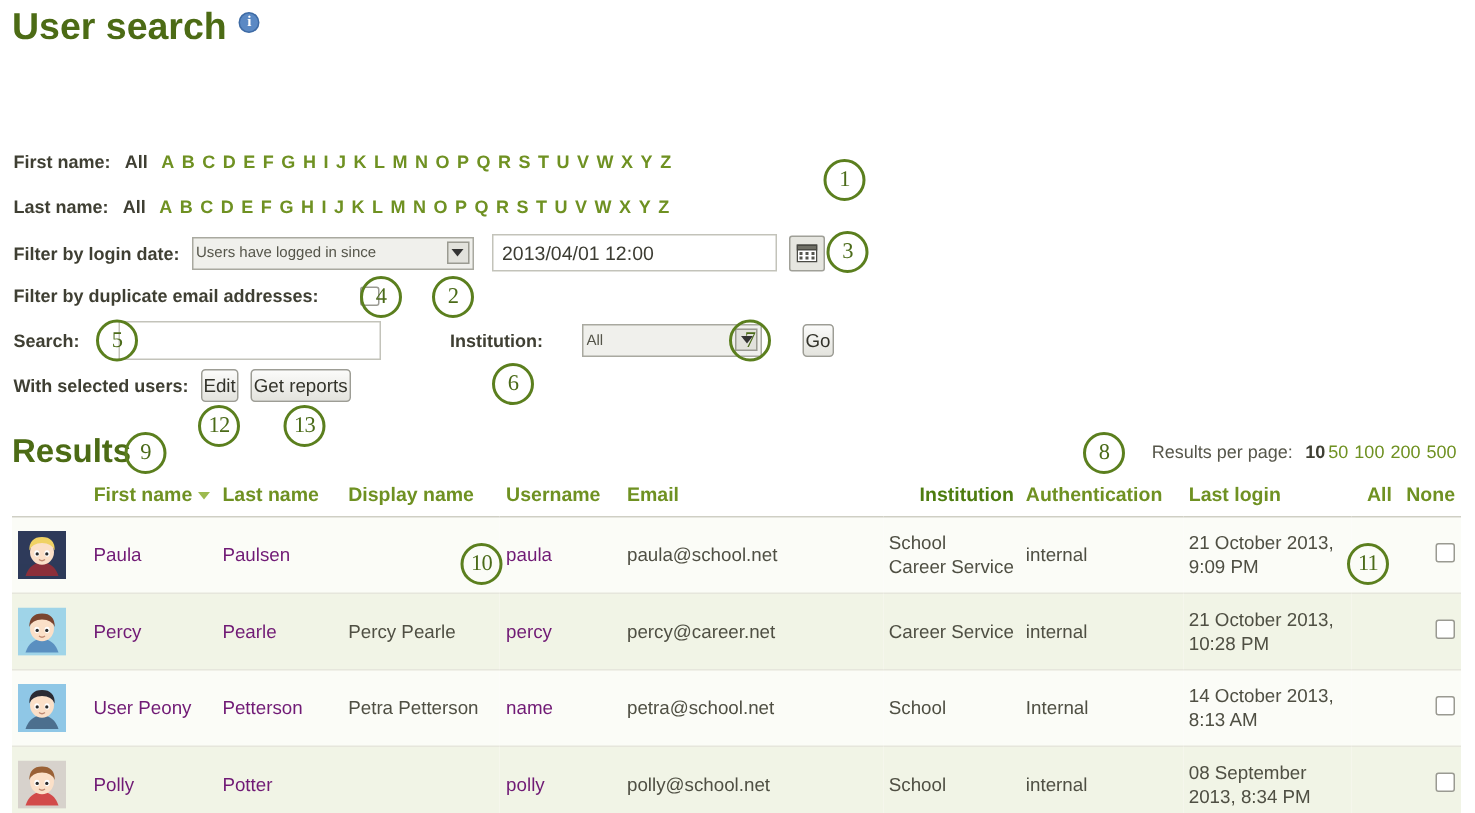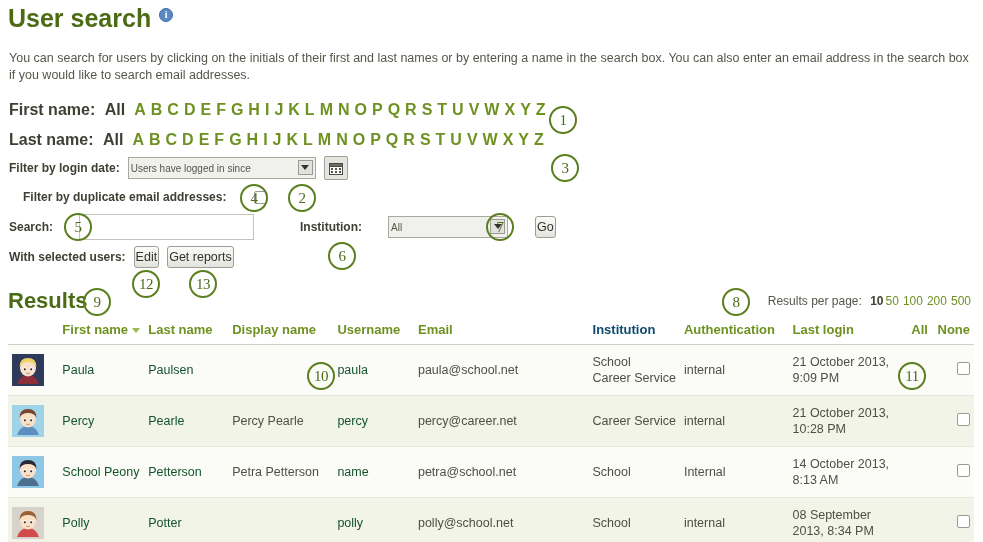--- a/index.html
+++ b/index.html
@@ -50,21 +50,21 @@
     line-height:1;
     box-sizing:border-box;
   }
 
   .intro{
     position:absolute;left:9px;top:50px;width:960px;
     font-size:12.5px;line-height:17px;color:#56564a;
   }
 
   
-  .alpha-row{position:absolute;left:9px;display:flex;align-items:flex-start;font-size:16px;}
+  .alpha-row{position:absolute;left:9px;display:flex;align-items:flex-start;font-size:12px;}
   .alpha-row .lbl{font-weight:bold;color:#3f3f33;margin-right:7px;}
   .alpha-row .all{font-weight:bold;color:#3f3f33;margin-right:4px;}
   .alpha-row a{color:#6f9122;text-decoration:none;font-weight:bold;padding:0 2.5px;}
 
   
   .frow{position:absolute;display:flex;align-items:center;}
   .flabel{font-weight:bold;color:#3f3f33;font-size:12px;}
 
   select.sel{
     font-family:Liberation Sans, sans-serif;
@@ -153,54 +153,53 @@
   table.res thead th{
     text-align:left;
     font-size:13px;
     font-weight:bold;
     color:#6f9122;
     padding:2px 4px 7px 4px;
     border-bottom:1px solid #cfcfc4;
     white-space:nowrap;
     vertical-align:bottom;
   }
-  table.res thead th.inst{color:#0c4a6e;}
+  table.res thead th.inst{color:#4d7c0f;text-align:right;}
   table.res thead th.sel-col{text-align:right;}
   table.res thead th.sel-col a{color:#6f9122;text-decoration:none;padding-left:6px;}
   .sortarrow{
     display:inline-block;width:0;height:0;margin-left:4px;
     border-left:4px solid transparent;border-right:4px solid transparent;
     border-top:5px solid #9dba4f;vertical-align:middle;
   }
   table.res tbody td{
     padding:9px 4px;
     color:#4f4f43;
     vertical-align:middle;
     border-bottom:1px solid #e6e6dc;
   }
   table.res tbody tr.odd td{background:#fbfcf7;}
   table.res tbody tr.even td{background:#f1f4e6;}
-  table.res tbody td a{color:#14532d;text-decoration:none;}
+  table.res tbody td a{color:#701a75;text-decoration:none;}
   td.avatar-cell{width:38px;padding:5px 4px 5px 8px;}
   td.sel-cell{text-align:right;padding-right:14px;}
 
   
   .av{width:32px;height:32px;position:relative;overflow:hidden;display:block;}
 </style>
 </head>
 <body>
 
 <div class="page">
 
   <div class="title-wrap">
     <h1>User search</h1>
     <span class="info-icon">i</span>
   </div>
 
-  <div class="intro">You can search for users by clicking on the initials of their first and last names or by entering a name in the search box. You can also enter an email address in the search box if you would like to search email addresses.</div>
 
   <div class="alpha-row" id="row-first" style="top:101px;">
     <span class="lbl">First name:</span>
     <a class="all" href="#">All</a>
     <span class="letters"><a href="#">A</a><a href="#">B</a><a href="#">C</a><a href="#">D</a><a href="#">E</a><a href="#">F</a><a href="#">G</a><a href="#">H</a><a href="#">I</a><a href="#">J</a><a href="#">K</a><a href="#">L</a><a href="#">M</a><a href="#">N</a><a href="#">O</a><a href="#">P</a><a href="#">Q</a><a href="#">R</a><a href="#">S</a><a href="#">T</a><a href="#">U</a><a href="#">V</a><a href="#">W</a><a href="#">X</a><a href="#">Y</a><a href="#">Z</a></span>
   </div>
 
   <div class="alpha-row" id="row-last" style="top:131px;">
     <span class="lbl">Last name:</span>
     <a class="all" href="#">All</a>
@@ -210,35 +209,36 @@
   <div class="frow" style="left:9px;top:156px;">
     <span class="flabel" style="margin-right:8px;">Filter by login date:</span>
     <span class="selwrap">
       <select class="sel" style="width:188px;">
         <option>Users have logged in since</option>
       </select>
       <span class="arrow">
           <i></i>
         </span>
     </span>
+    <input class="txt" style="width: 190px; margin-left: 12px;" value="2013/04/01 12:00">
     <span class="calbtn" style="margin-left:8px;">
       <svg class="calico" viewBox="0 0 14 13">
         <rect x="0.5" y="1.5" width="13" height="11" fill="#fff" stroke="#4a4a44"></rect>
         <rect x="0.5" y="1.5" width="13" height="3" fill="#6f6f66" stroke="#4a4a44"></rect>
         <rect x="2" y="6" width="2" height="2" fill="#55554e"></rect>
         <rect x="6" y="6" width="2" height="2" fill="#55554e"></rect>
         <rect x="10" y="6" width="2" height="2" fill="#55554e"></rect>
         <rect x="2" y="9" width="2" height="2" fill="#55554e"></rect>
         <rect x="6" y="9" width="2" height="2" fill="#55554e"></rect>
         <rect x="10" y="9" width="2" height="2" fill="#55554e"></rect>
       </svg>
     </span>
   </div>
 
-  <div class="frow" style="left:23px;top:190px;gap:20px;">
+  <div class="frow" style="left:9px;top:190px;gap:20px;">
     <span class="flabel" style="margin-right:8px;">Filter by duplicate email addresses:</span>
     <input type="checkbox" class="cb" style="">
   </div>
 
   <div class="frow" style="left:9px;top:214px;gap:18px;">
     <span class="flabel" style="margin-right:8px;">Search:</span>
     <input class="txt" style="width: 175px; height: 26px;" value="">
     <span class="flabel" style="margin-left:28px;margin-right:8px;">Institution:</span>
     <span class="selwrap">
       <select class="sel" style="width:120px;">
@@ -261,21 +261,21 @@
 
   <div class="rpp">
     <span>Results per page:</span>
     <span class="cur" style="margin-left:5px;">10</span><span id="rpp-opts"><a href="#">50</a><a href="#">100</a><a href="#">200</a><a href="#">500</a></span>
   </div>
 
   <table class="res">
     <thead>
       <tr>
         <th style="width:46px;"></th>
-        <th style="width:78px;"><span>First name</span><i class="sortarrow"></i></th>
+        <th style="width:78px;text-align:center;"><span>First name</span><i class="sortarrow"></i></th>
         <th style="width:80px;">Last name</th>
         <th style="width:102px;">Display name</th>
         <th style="width:76px;">Username</th>
         <th style="width:190px;">Email</th>
         <th class="inst" style="width:76px;">Institution</th>
         <th style="width:104px;">Authentication</th>
         <th style="width:120px;">Last login</th>
         <th class="sel-col">
           <a href="#">All</a>
           <a href="#">None</a>
@@ -341,21 +341,21 @@
               <path d="M5 30 q3 -9 11 -9 q8 0 11 9 z" fill="#4c6f8e"></path>
               <ellipse cx="16" cy="14" rx="8" ry="8.5" fill="#fbe0c8"></ellipse>
               <path d="M7.5 13 q0 -9 8.5 -9 q8.5 0 8.5 9 q-2 -5 -8.5 -5 q-6.5 0 -8.5 5 z" fill="#2b2b33"></path>
               <ellipse cx="12.6" cy="15" rx="1.7" ry="2.1" fill="#ffffff"></ellipse>
               <ellipse cx="19.4" cy="15" rx="1.7" ry="2.1" fill="#ffffff"></ellipse>
               <circle cx="12.8" cy="15.3" r="1.1" fill="#2b2b2b"></circle>
               <circle cx="19.2" cy="15.3" r="1.1" fill="#2b2b2b"></circle>
               <path d="M14 19 q2 1.6 4 0" stroke="#c08a72" stroke-width="0.9" fill="none"></path>
             </svg>
           </td>
-          <td><a href="#">School Peony</a></td>
+          <td><a href="#">User Peony</a></td>
           <td><a href="#">Petterson</a></td>
           <td>Petra Petterson</td>
           <td><a href="#">name</a></td>
           <td>petra@school.net</td>
           <td style="line-height: 16px;">School</td>
           <td>Internal</td>
           <td style="line-height: 16px;">14 October 2013, 8:13 AM</td>
           <td class="sel-cell"><input type="checkbox" class="cb" style=""></td>
         </tr>
         <tr class="even">

